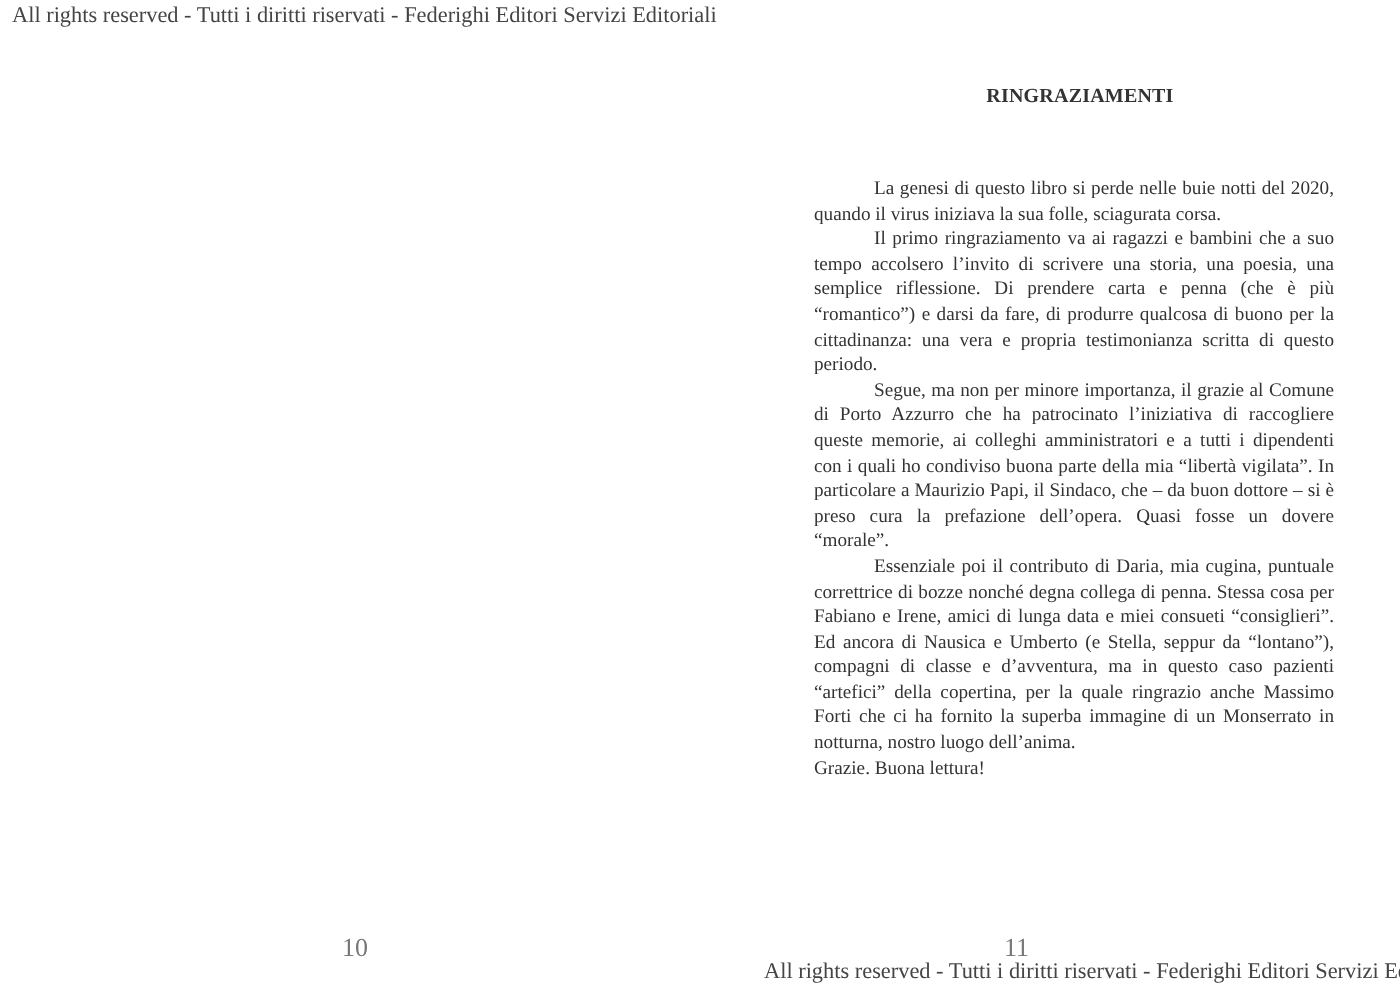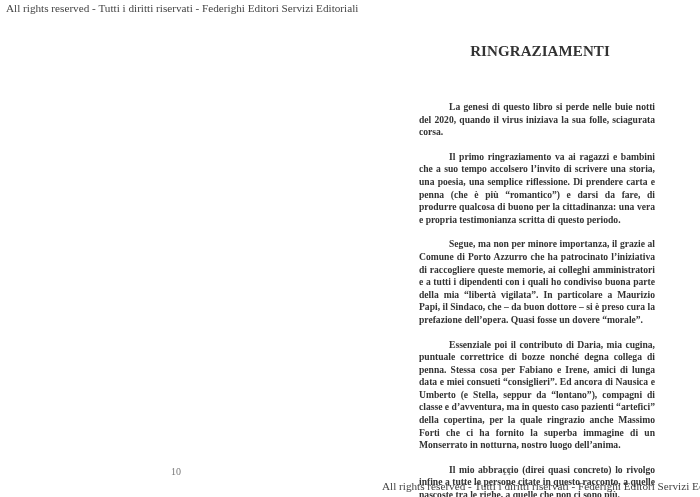--- a/index.html
+++ b/index.html
@@ -11,50 +11,49 @@
     }
     .copyright-top {
       position: absolute; left: 6px; top: 2px;
       font-size: 11.2px; color: #444; white-space: nowrap;
     }
     .copyright-bottom {
       position: absolute; left: 382px; top: 480px;
       font-size: 11.2px; color: #444; white-space: nowrap;
     }
     .page-num {
-      position: absolute; font-size: 10px; color: #777;
+      position: absolute; font-size: 13px; color: #777;
     }
     .page-num.left { left: 171px; top: 466px; }
     .page-num.right { left: 502px; top: 466px; }
     .heading {
       position: absolute; left: 390px; width: 300px; top: 43px;
-      text-align: center; font-weight: bold; font-size: 15px; color: #333;
+      text-align: center; font-weight: bold; font-size: 10px; color: #333;
       letter-spacing: 0.1px;
     }
     .body-text {
       position: absolute; left: 407px; top: 89px; width: 260px;
       font-size: 9.6px; line-height: 12.6px; color: #333;
       text-align: justify;
     }
-    .body-text p { margin: 12px; text-indent: 30px; font-weight: bold; }
+    .body-text p { margin: 0; text-indent: 30px; }
     .body-text p.closing { text-indent: 0; }
   </style>
 </head>
 <body>
 
 <div class="copyright-top">All rights reserved - Tutti i diritti riservati - Federighi Editori Servizi Editoriali</div>
 
 <div class="page-num left">10</div>
 
 <div class="heading">RINGRAZIAMENTI</div>
 
 <div class="body-text">
   <p>La genesi di questo libro si perde nelle buie notti del 2020, quando il virus iniziava la sua folle, sciagurata corsa.</p>
   <p>Il primo ringraziamento va ai ragazzi e bambini che a suo tempo accolsero l’invito di scrivere una storia, una poesia, una semplice riflessione. Di prendere carta e penna (che è più “romantico”) e darsi da fare, di produrre qualcosa di buono per la cittadinanza: una vera e propria testimonianza scritta di questo periodo.</p>
   <p>Segue, ma non per minore importanza, il grazie al Comune di Porto Azzurro che ha patrocinato l’iniziativa di raccogliere queste memorie, ai colleghi amministratori e a tutti i dipendenti con i quali ho condiviso buona parte della mia “libertà vigilata”. In particolare a Maurizio Papi, il Sindaco, che – da buon dottore – si è preso cura la prefazione dell’opera. Quasi fosse un dovere “morale”.</p>
   <p>Essenziale poi il contributo di Daria, mia cugina, puntuale correttrice di bozze nonché degna collega di penna. Stessa cosa per Fabiano e Irene, amici di lunga data e miei consueti “consiglieri”. Ed ancora di Nausica e Umberto (e Stella, seppur da “lontano”), compagni di classe e d’avventura, ma in questo caso pazienti “artefici” della copertina, per la quale ringrazio anche Massimo Forti che ci ha fornito la superba immagine di un Monserrato in notturna, nostro luogo dell’anima.</p>
-  <p>Il mio abbraccio (direi quasi concreto) lo rivolgo infine a tutte le persone citate in questo racconto, a quelle nascoste tra le righe, a quelle che non ci sono più.</p>
   <p class="closing">Grazie. Buona lettura!</p>
 </div>
 
 <div class="page-num right">11</div>
 
 <div class="copyright-bottom">All rights reserved - Tutti i diritti riservati - Federighi Editori Servizi Editoriali</div>
 
 </body></html>

